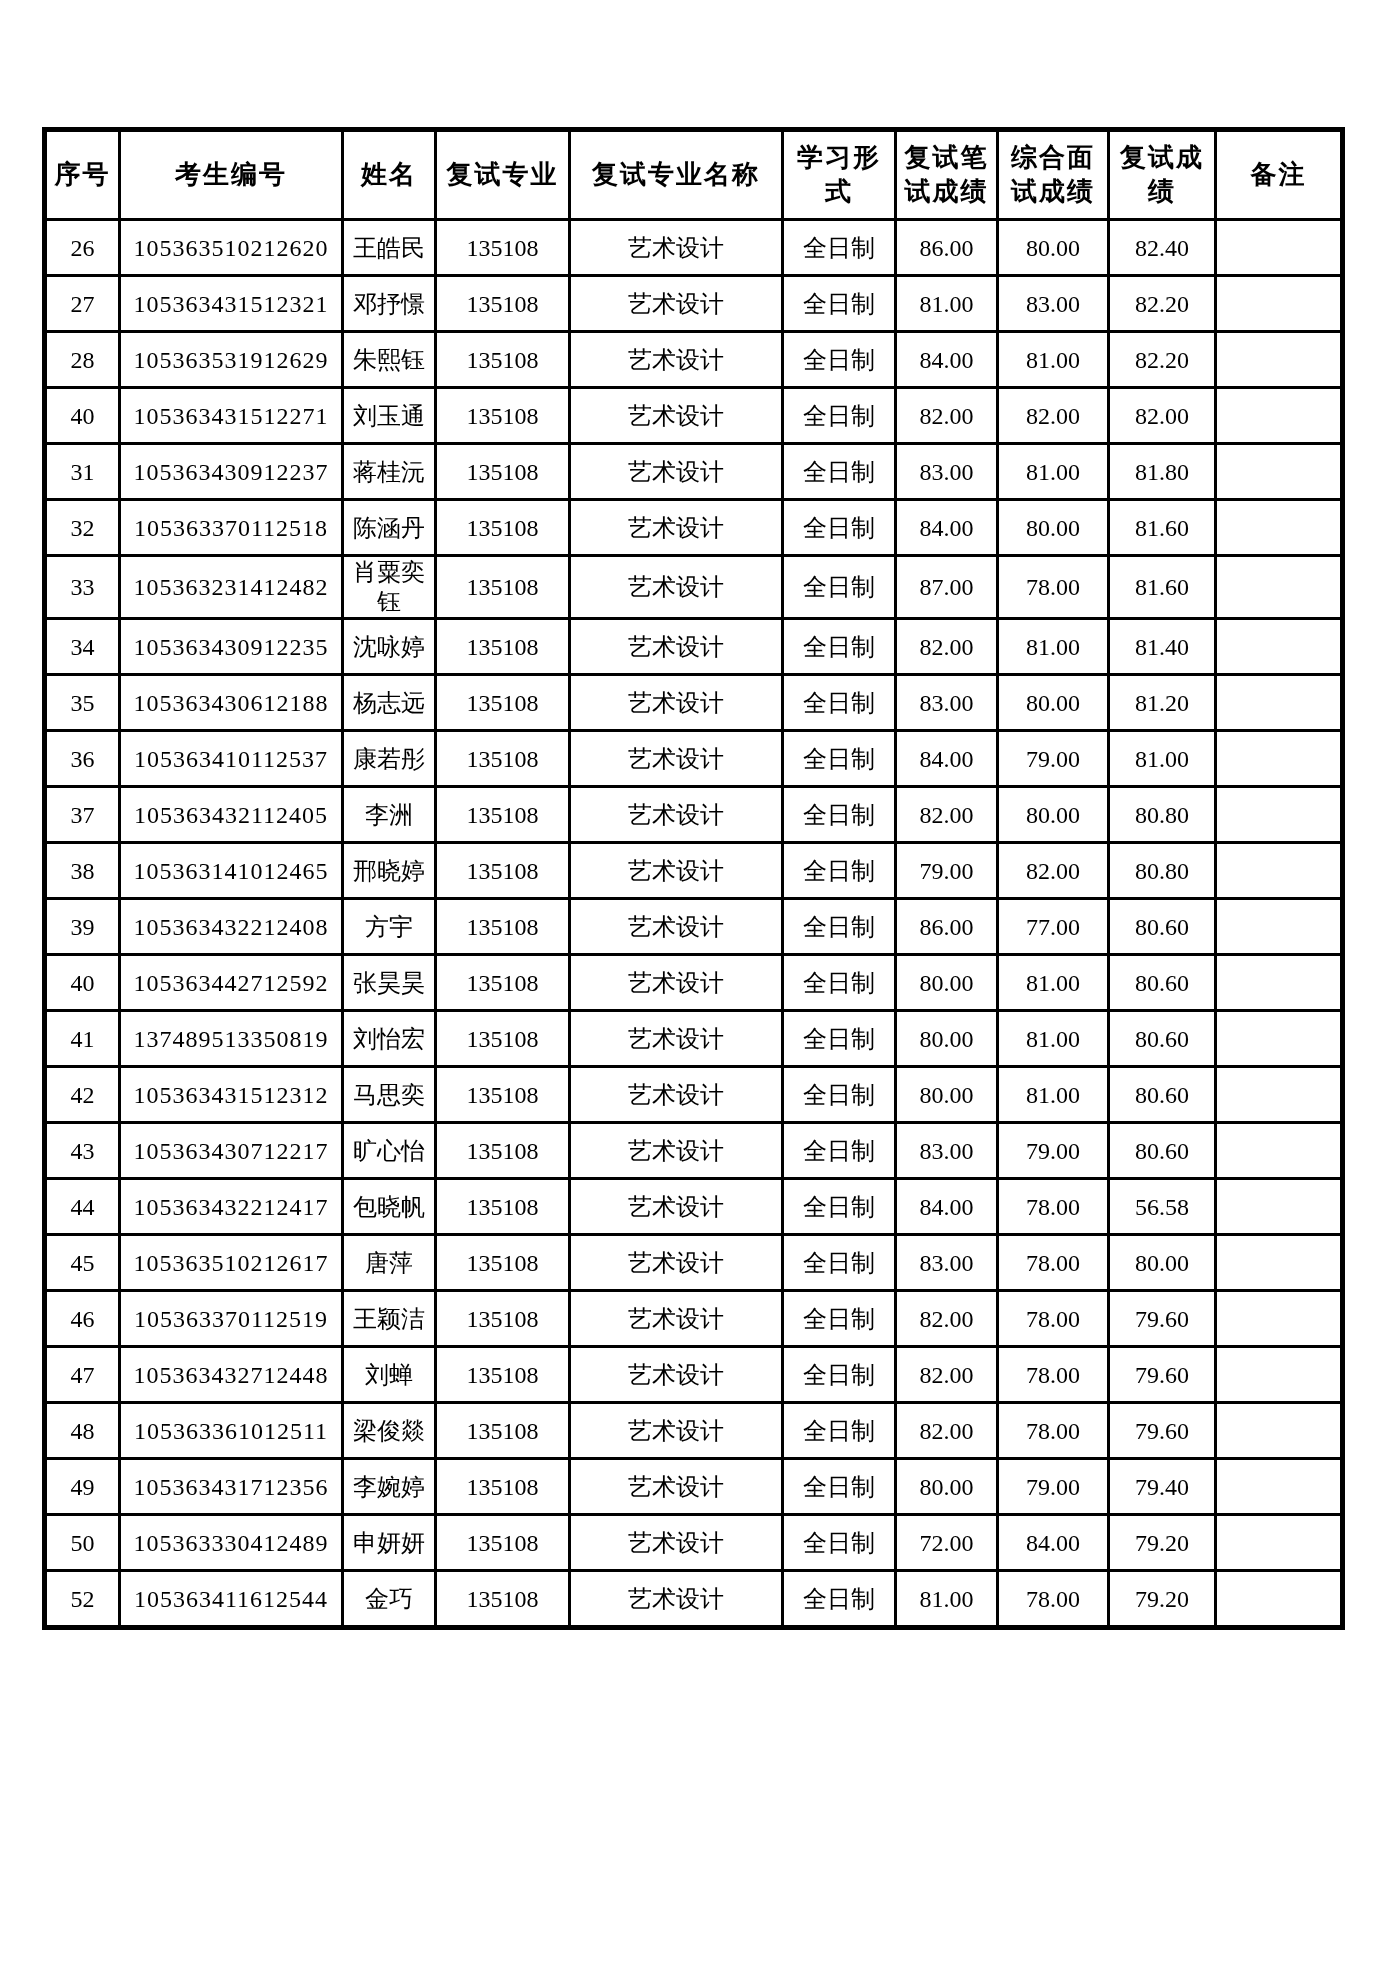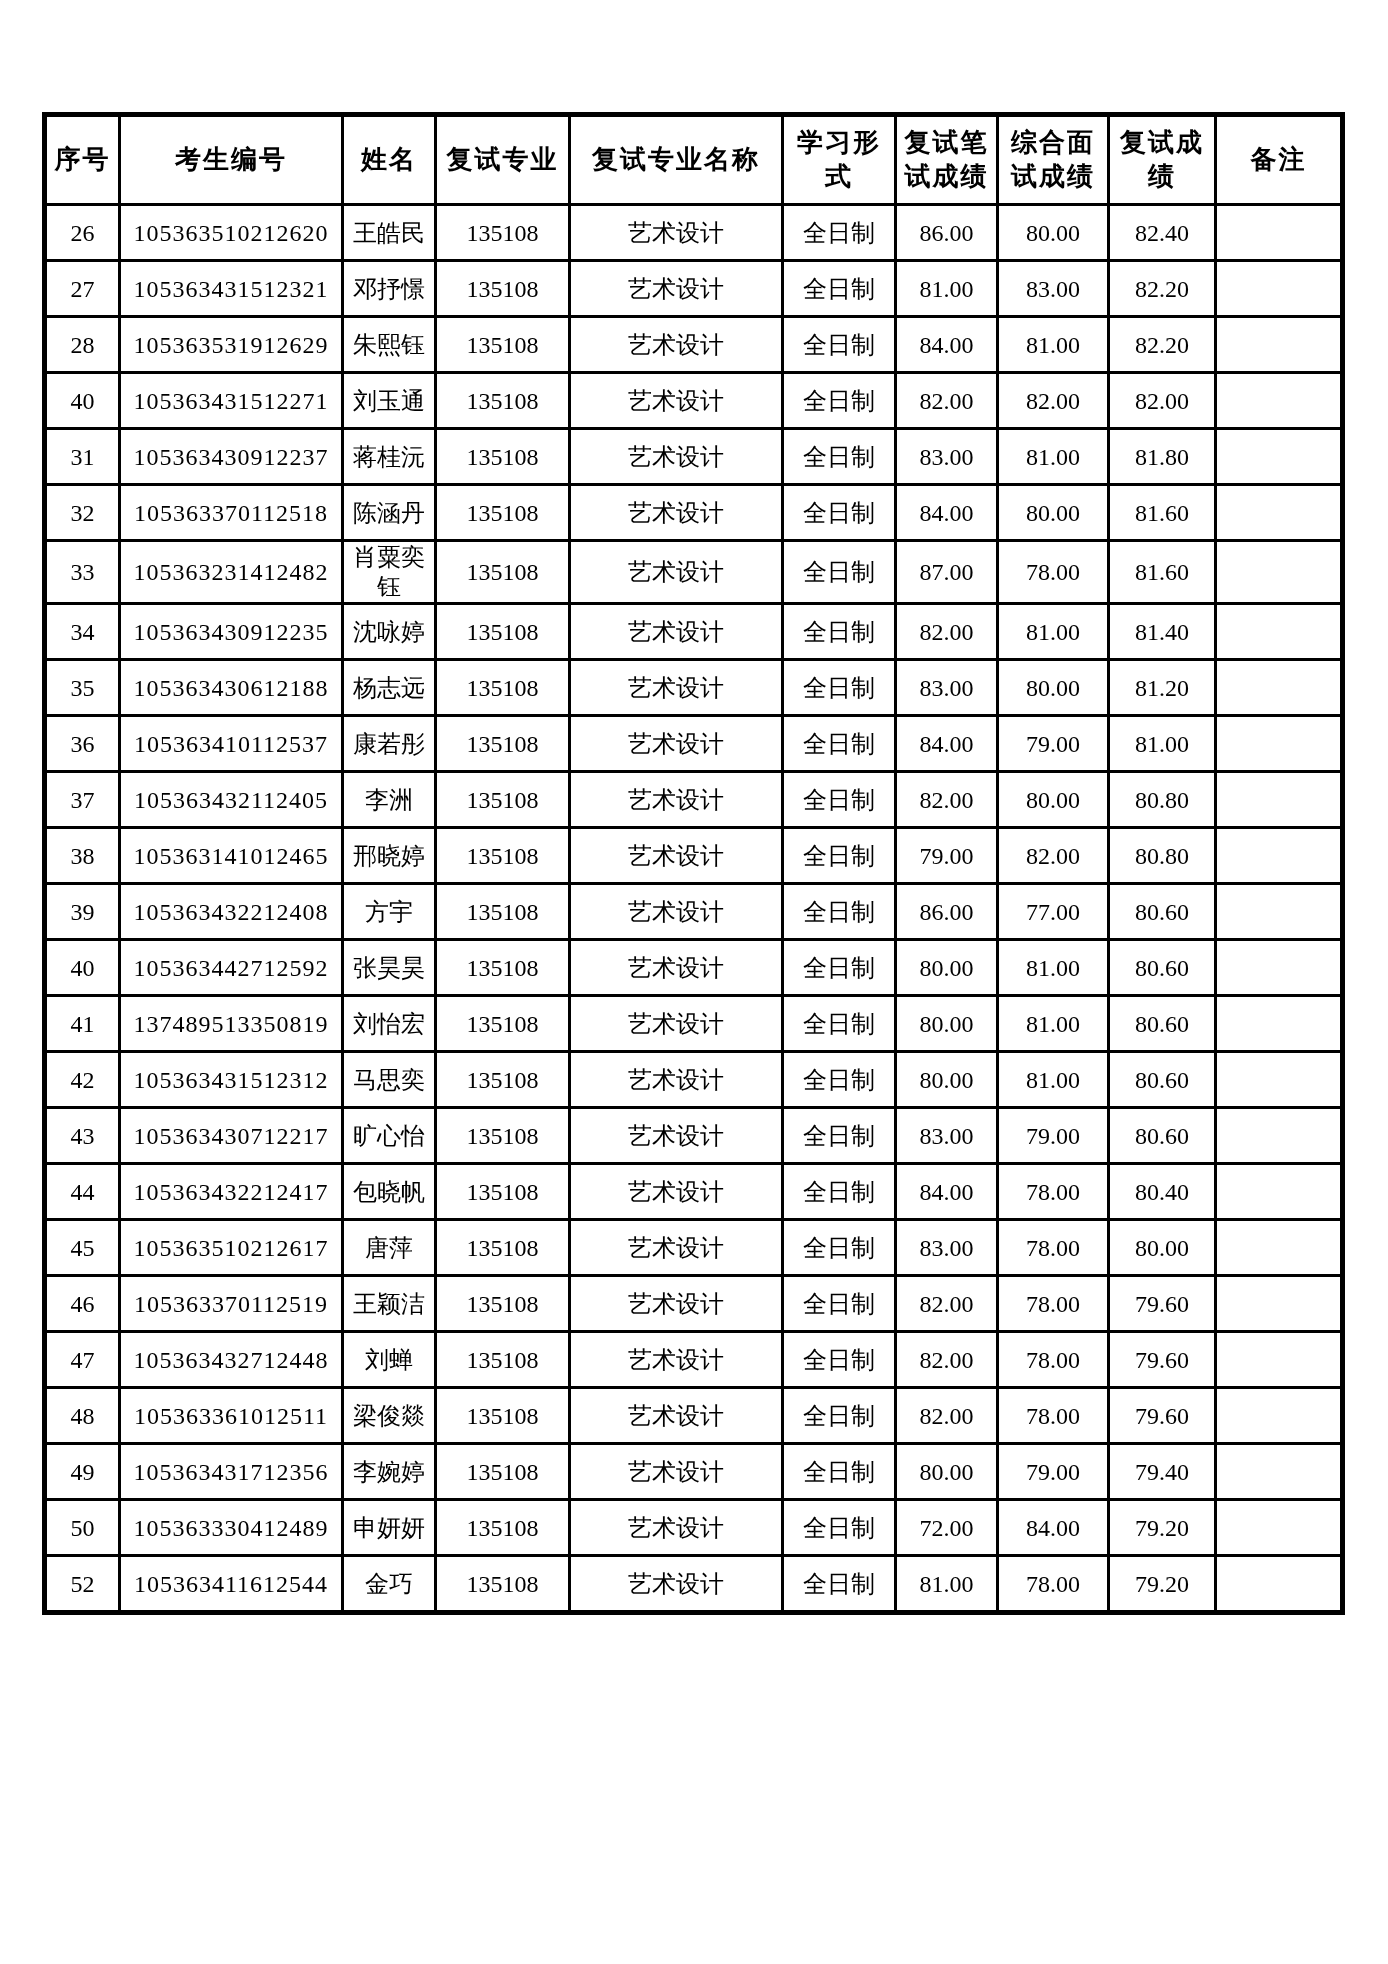--- a/index.html
+++ b/index.html
@@ -11,21 +11,21 @@
   .page {
     position: relative;
     width: 1388px;
     height: 1964px;
     background: #ffffff;
     overflow: hidden;
   }
   table.score-table {
     position: absolute;
     left: 42px;
-    top: 112px;
+    top: 127px;
     width: 1298px;
     border-collapse: collapse;
     table-layout: fixed;
     border: 5px solid #000000;
     padding-left: 20px;
   }
   table.score-table th,
   table.score-table td {
     border: 3px solid #000000;
     text-align: center;
@@ -308,21 +308,21 @@
 
   <tr>
     <td class="col-index">44</td>
     <td class="col-candidate-id">105363432212417</td>
     <td class="col-name">包晓帆</td>
     <td class="col-major-code">135108</td>
     <td class="col-major-name">艺术设计</td>
     <td class="col-study-mode">全日制</td>
     <td class="col-written-score">84.00</td>
     <td class="col-interview-score">78.00</td>
-    <td class="col-final-score">80.40</td>
+    <td class="col-final-score">56.58</td>
     <td class="col-remarks"></td>
   </tr>
 
   <tr>
     <td class="col-index">45</td>
     <td class="col-candidate-id">105363510212617</td>
     <td class="col-name">唐萍</td>
     <td class="col-major-code">135108</td>
     <td class="col-major-name">艺术设计</td>
     <td class="col-study-mode">全日制</td>

